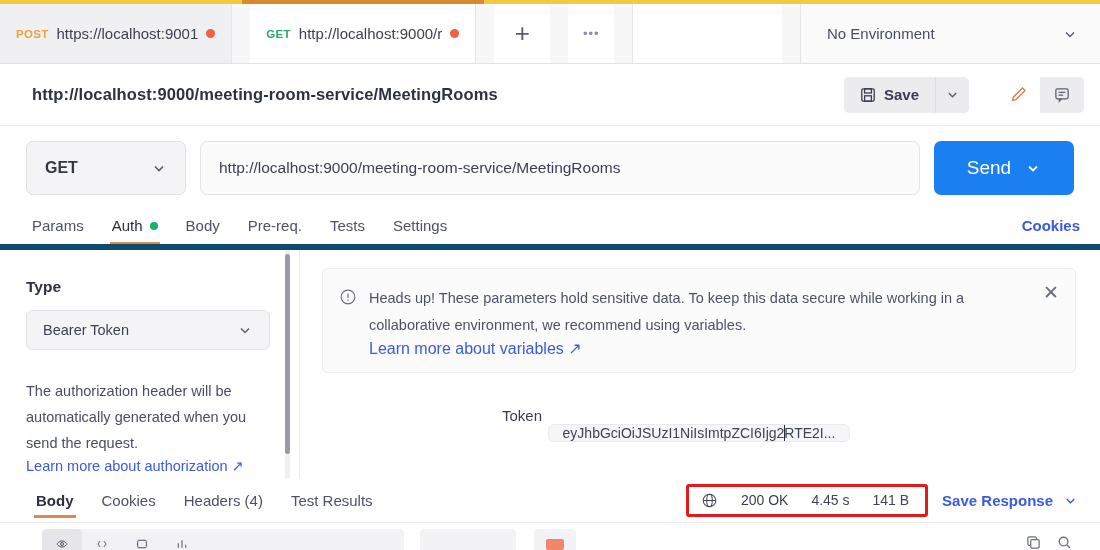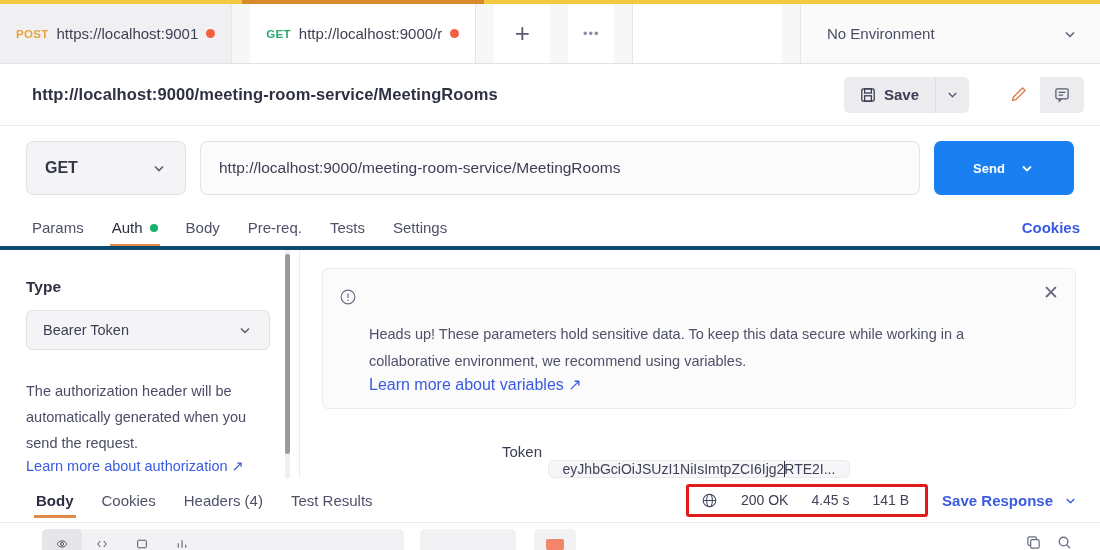--- a/index.html
+++ b/index.html
@@ -89,27 +89,27 @@
   }
   .url-box {
     flex:1; height:54px; background:#fbfbfc; border:1px solid #e3e3e8;
     border-radius:7px; display:flex; align-items:center; padding:0 18px;
     font-size:15.5px; color:#3c3f54; overflow:hidden; white-space:nowrap; cursor:text;
   }
   .send-group {
     width:140px; height:54px; background:#1a7ff0; border-radius:7px;
     display:flex; align-items:center; justify-content:center; gap:14px; cursor:pointer;
   }
-  .send-label { color:#fff; font-size:13px; font-weight:700; }
+  .send-label { color:#fff; font-size:19px; font-weight:400; }
 
   
   .reqtabs {
     position:absolute; top:210px; left:0; width:1100px; height:40px;
     display:flex; align-items:flex-end; padding:0 20px; gap:4px;
-    border-bottom:4px solid #0c4a6e; background:#fff;
+    border-bottom:6px solid #0c4a6e; background:#fff;
   }
   .rtab { position:relative; padding:0 12px 10px; font-size:15px; color:#4e5167; cursor:pointer;
           display:flex; align-items:center; gap:7px; }
   .rtab.active { color:#2c2f42; font-weight:400; }
   .rtab.active::after { content:""; position:absolute; left:10px; right:10px; bottom:0; height:2.5px; background:#e08a4a; }
   .greendot { width:8px; height:8px; border-radius:50%; background:#18b26b; }
   .cookies-link { margin-left:auto; padding-bottom:10px; font-size:15px; font-weight:700; color:#3a5ae0; cursor:pointer; }
 
   
   .authbody { position:absolute; top:250px; left:0; width:1100px; height:228px; background:#fff; display:flex; }
@@ -125,21 +125,21 @@
 
   .vscroll { position:absolute; top:0; right:10px; width:5px; height:228px; background:#f0f0f2; }
   .vscroll .thumb { position:absolute; top:4px; left:0; width:5px; height:200px; background:#9a9aa4; border-radius:3px; }
   .vdivider { position:absolute; top:0; left:299px; width:1px; height:228px; background:#ececef; }
 
   .auth-right { flex:1; padding:18px 24px 0 22px; }
   .notice {
     position:relative; background:#fbfbfc; border:1px solid #ececef; border-radius:6px;
     padding:16px 48px 14px 16px; display:flex; gap:12px;
   }
-  .notice-text { font-size:14.5px; line-height:27px; color:#4e5167;margin-top:36px; }
+  .notice-text { font-size:14.5px; line-height:27px; color:#4e5167; }
   .notice .close { position:absolute; top:14px; right:16px; font-size:19px; color:#6a6d82; cursor:pointer; line-height:1; }
   .notice-link { color:#3a5ae0; }
 
   .tokenrow { display:flex; align-items:center; margin-top:34px;flex-direction:column; }
   .token-lbl { width:394px; font-size:15px; color:#3a3d52; }
   .token-input {
     flex:1; max-width:358px; height:40px; background:#f6f6f8; border:1px solid #eaeaee; border-radius:6px;
     display:flex; align-items:center; padding:0 14px; font-size:14px; color:#3f4257;
     overflow:hidden; white-space:nowrap; cursor:text; position:relative;
   }

